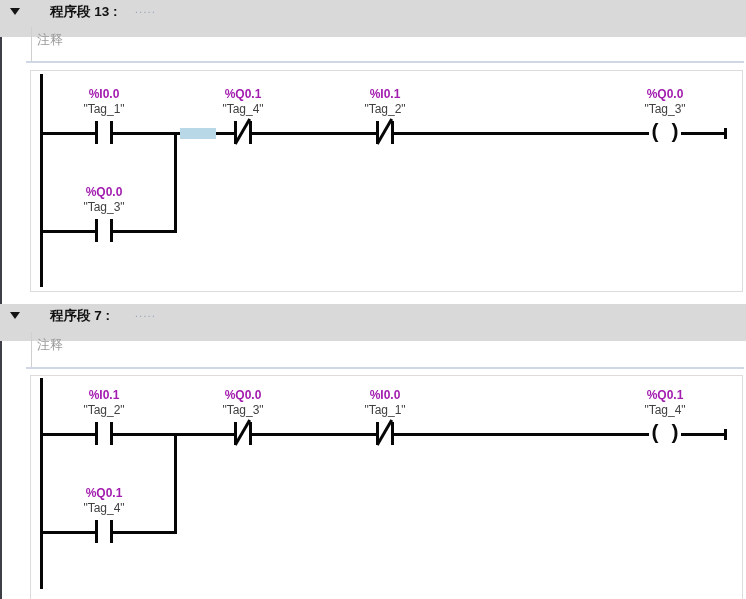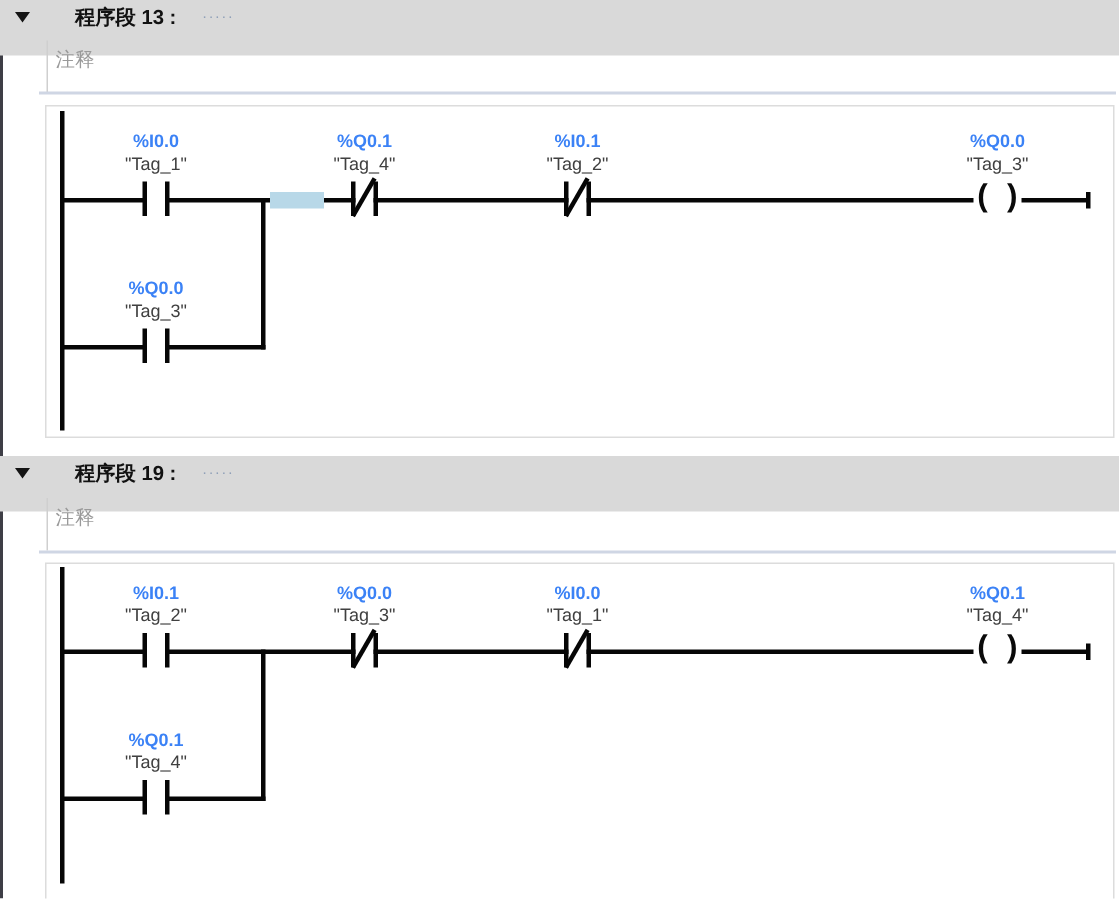--- a/index.html
+++ b/index.html
@@ -17,21 +17,21 @@
   .comment{position:absolute;left:37px;font-size:13px;color:#9a9a9a;}
   .comment-border{position:absolute;left:31px;width:1px;background:#cfcfcf;}
   .divider{position:absolute;left:26px;width:718px;height:2px;background:#cfd6e4;}
   .lbox{position:absolute;left:30px;width:711px;border:1px solid #dcdcdc;background:#fff;}
   .rail{position:absolute;left:40px;width:3px;background:#060606;}
   .wire{position:absolute;height:3px;background:#060606;}
   .vwire{position:absolute;width:3px;background:#060606;}
   .endbar{position:absolute;width:3px;height:11px;background:#060606;}
   .hl{position:absolute;background:#b8d8e8;}
   .lelem{position:absolute;width:90px;height:70px;}
-  .addr{position:absolute;left:0;top:0;width:100%;text-align:center;font-size:12px;font-weight:bold;color:#3b82f6;}
+  .addr{position:absolute;left:0;top:0;width:100%;text-align:center;font-size:12px;font-weight:bold;color:#a21caf;}
   .tagname{position:absolute;left:0;top:15px;width:100%;text-align:center;font-size:12px;color:#404040;}
   .gap{position:absolute;left:39px;top:41px;width:12px;height:10px;background:#fff;}
   .bar{position:absolute;top:34px;width:3px;height:23px;background:#060606;}
   .bar.b1{left:36px}.bar.b2{left:51px}
   .slash{position:absolute;left:43px;top:30px;width:3px;height:29px;background:#060606;transform:rotate(30deg);}
   .coil-gap{position:absolute;left:29px;top:40px;width:32px;height:12px;background:#fff;}
   .parens{position:absolute;left:0;top:31px;width:100%;text-align:center;
           font-size:21px;font-weight:bold;color:#0a0a0a;word-spacing:7px;line-height:26px;}
 </style>
 </head>
@@ -88,21 +88,21 @@
 <div class="lelem" style="left:59px;top:185px;">
   <div class="addr">%Q0.0</div>
   <div class="tagname">"Tag_3"</div>
   <div class="gap"></div>
   <div class="bar b1"></div>
   <div class="bar b2"></div>
 </div>
 
 <div class="net-header" style="top:304px;">
   <div class="tri"></div>
-  <div class="net-title">程序段 19 :</div>
+  <div class="net-title">程序段 7 :</div>
   <div class="net-dots">.....</div>
 </div>
 <div class="comment-border" style="top:332px;height:35px;"></div>
 <div class="comment" style="top:336px;">注释</div>
 <div class="divider" style="top:367px;"></div>
 
 <div class="lbox" style="top:375px;height:228px;"></div>
 <div class="rail" style="top:378px;height:211px;"></div>
 <div class="wire" style="left:41px;top:433px;width:685px;"></div>
 <div class="endbar" style="left:724px;top:429px;"></div>

